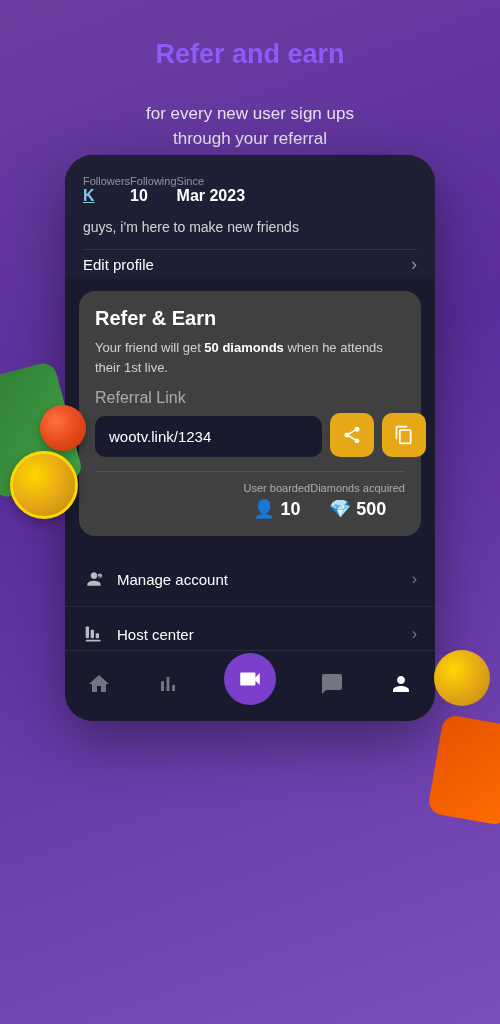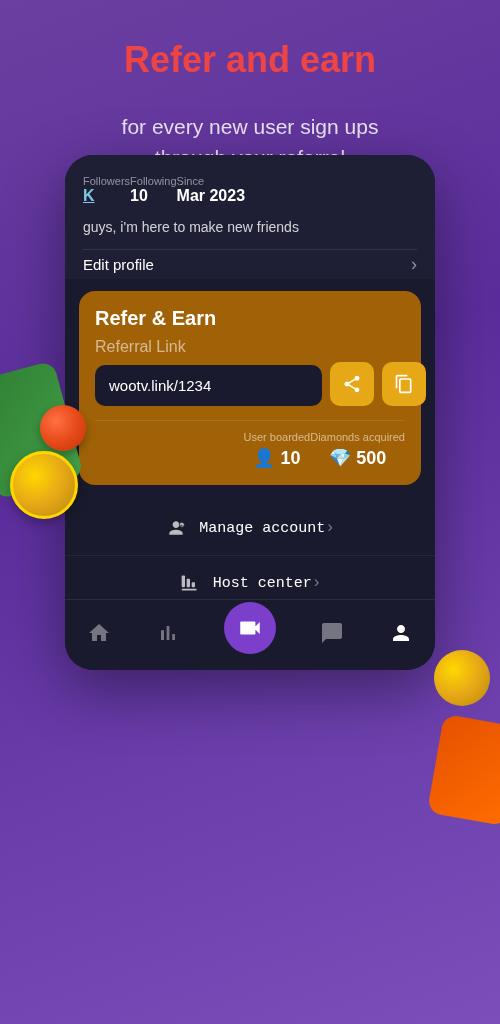--- a/index.html
+++ b/index.html
@@ -11,28 +11,28 @@
       overflow: hidden;
       position: relative;
     }
 
     
     .header {
       text-align: center;
       padding: 40px 30px 20px;
     }
     .header-title {
-      font-size: 36px;
+      font-size: 27px;
       font-weight: 800;
-      color: #ef4444;
+      color: #8b5cf6;
       line-height: 1.1;
       margin-bottom: 10px;
     }
     .header-subtitle {
-      font-size: 21px;
+      font-size: 17px;
       color: rgba(255,255,255,0.85);
       line-height: 1.5;
       margin-top: 31px;
     }
 
     
     .phone-mockup {
       position: absolute;
       top: 155px;
       left: 50%;
@@ -137,21 +137,21 @@
       color: #fff;
     }
     .chevron {
       color: rgba(255,255,255,0.5);
       font-size: 18px;
     }
 
     
     .refer-card {
       margin: 12px 14px;
-      background: #a16207;
+      background: #404040;
       border-radius: 16px;
       padding: 16px;
     }
     .refer-title {
       font-size: 20px;
       font-weight: 700;
       color: #fff;
       margin-bottom: 8px;
     }
     .refer-desc {
@@ -233,25 +233,24 @@
       color: #fff;
     }
 
     
     .menu-items {
       padding: 4px 0;
     }
     .menu-item {
       display: flex;
       align-items: center;
-      justify-content: center;
+      justify-content: space-between;
       padding: 16px 18px;
       border-bottom: 1px solid rgba(255,255,255,0.06);
       cursor: pointer;
-      font-family: Liberation Mono, monospace;
     }
     .menu-item-left {
       display: flex;
       align-items: center;
       gap: 12px;
     }
     .menu-icon {
       width: 22px;
       height: 22px;
       display: flex;
@@ -394,20 +393,23 @@
     <div class="bio-text">guys, i'm here to make new friends</div>
 
     <div class="edit-profile-row">
       <span class="edit-profile-label">Edit profile</span>
       <span class="chevron">›</span>
     </div>
   </div>
 
   <div class="refer-card">
     <div class="refer-title">Refer &amp; Earn</div>
+    <div class="refer-desc2">
+      Your friend will get <strong>50 diamonds</strong> when he attends their 1st live.
+    </div>
     <div class="referral-link-label">Referral Link</div>
     <div class="referral-link-row">
       <input class="referral-input" type="text" value="wootv.link/1234" style="">
       <div class="icon-btn">
         <svg width="20" height="20" viewBox="0 0 24 24" fill="white">
           <path d="M18 16.08c-.76 0-1.44.3-1.96.77L8.91 12.7c.05-.23.09-.46.09-.7s-.04-.47-.09-.7l7.05-4.11c.54.5 1.25.81 2.04.81 1.66 0 3-1.34 3-3s-1.34-3-3-3-3 1.34-3 3c0 .24.04.47.09.7L8.04 9.81C7.5 9.31 6.79 9 6 9c-1.66 0-3 1.34-3 3s1.34 3 3 3c.79 0 1.5-.31 2.04-.81l7.12 4.16c-.05.21-.08.43-.08.65 0 1.61 1.31 2.92 2.92 2.92s2.92-1.31 2.92-2.92c0-1.61-1.31-2.92-2.92-2.92z"></path>
         </svg>
       </div>
       <div class="icon-btn">
         <svg width="20" height="20" viewBox="0 0 24 24" fill="white">

